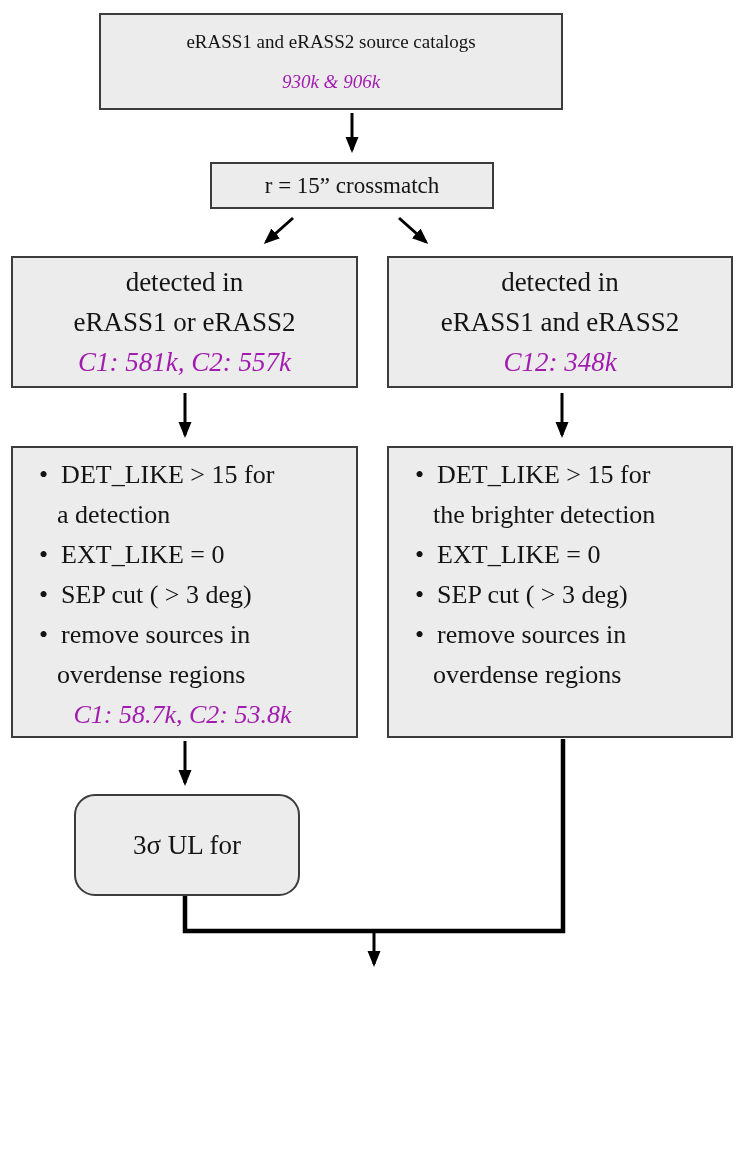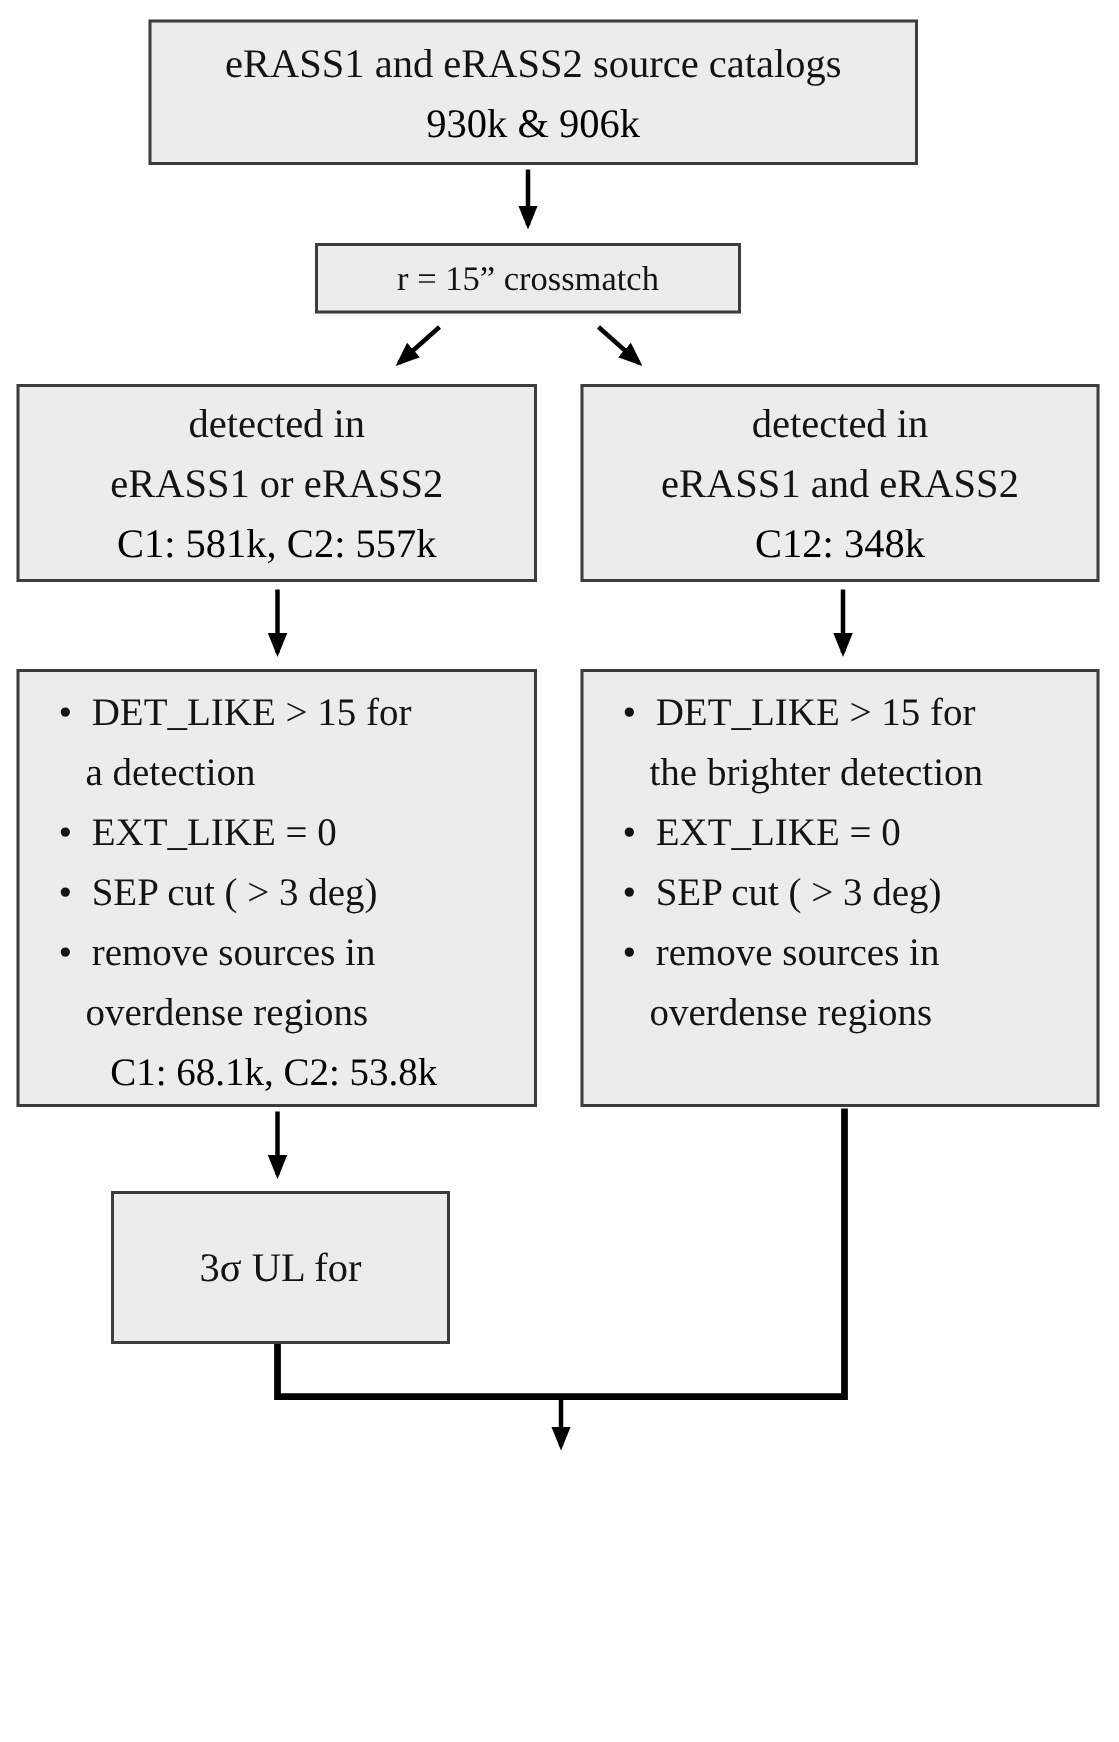--- a/index.html
+++ b/index.html
@@ -22,43 +22,43 @@
     position: absolute;
     box-sizing: border-box;
     background: #ececec;
     border: 2px solid #3c3c3c;
     display: flex;
     flex-direction: column;
     justify-content: center;
     align-items: center;
     text-align: center;
   }
-  .muted { color: #000000; }
-  #box-catalogs   { left: 99px;  top: 13px;  width: 513px; height: 97px;  font-size: 27px; line-height: 40px; }
+  .muted { color: #a21caf; font-style: italic; }
+  #box-catalogs   { left: 99px;  top: 13px;  width: 464px; height: 97px;  font-size: 19px; line-height: 40px; }
   #box-crossmatch { left: 210px; top: 162px; width: 284px; height: 47px;  font-size: 23px; }
   #box-detected-or  { left: 11px;  top: 256px; width: 347px; height: 132px; font-size: 27px; line-height: 40px; }
   #box-detected-and { left: 387px; top: 256px; width: 346px; height: 132px; font-size: 27px; line-height: 40px; }
   .filter-box {
     align-items: stretch;
     justify-content: flex-start;
     text-align: left;
     padding: 7px 16px 2px 12px;
     font-size: 26px;
     line-height: 40px;
   }
   #box-filters-or  { left: 11px;  top: 446px; width: 347px; height: 292px; }
   #box-filters-and { left: 387px; top: 446px; width: 346px; height: 292px; }
   .bullet-item {
     padding-left: 32px;
     text-indent: -18px;
     white-space: pre-line;
   }
   .bullet-item::before { content: "\2022\00a0\00a0"; }
   .filter-counts { text-align: center; text-indent: 0; padding-left: 0; }
-  #box-upper-limit { left: 74px;  top: 794px; width: 226px; height: 102px; font-size: 27px; line-height: 40px; }
+  #box-upper-limit { left: 74px;  top: 794px; width: 226px; height: 102px; font-size: 27px; line-height: 40px; border-radius: 21px; }
   #box-final       { left: 247px; top: 975px; width: 250px; height: 171px; font-size: 26px; line-height: 41px; }
 </style>
 </head>
 <body>
 
 <div id="canvas">
 
   <svg id="connectors" viewBox="0 0 746 1161" xmlns="http://www.w3.org/2000/svg">
     <defs>
       <marker id="ah" markerUnits="userSpaceOnUse" markerWidth="18" markerHeight="15" refX="13" refY="7" orient="auto">
@@ -98,21 +98,21 @@
     <div class="muted">C12: 348k</div>
   </div>
 
   <div class="box filter-box" id="box-filters-or">
     <div class="bullet-item">DET_LIKE &gt; 15 for
 a detection</div>
     <div class="bullet-item">EXT_LIKE = 0</div>
     <div class="bullet-item">SEP cut ( &gt; 3 deg)</div>
     <div class="bullet-item">remove sources in
 overdense regions</div>
-    <div class="muted filter-counts">C1: 68.1k, C2: 53.8k</div>
+    <div class="muted filter-counts">C1: 58.7k, C2: 53.8k</div>
   </div>
 
   <div class="box filter-box" id="box-filters-and">
     <div class="bullet-item">DET_LIKE &gt; 15 for
 the brighter detection</div>
     <div class="bullet-item">EXT_LIKE = 0</div>
     <div class="bullet-item">SEP cut ( &gt; 3 deg)</div>
     <div class="bullet-item">remove sources in
 overdense regions</div>
   </div>

